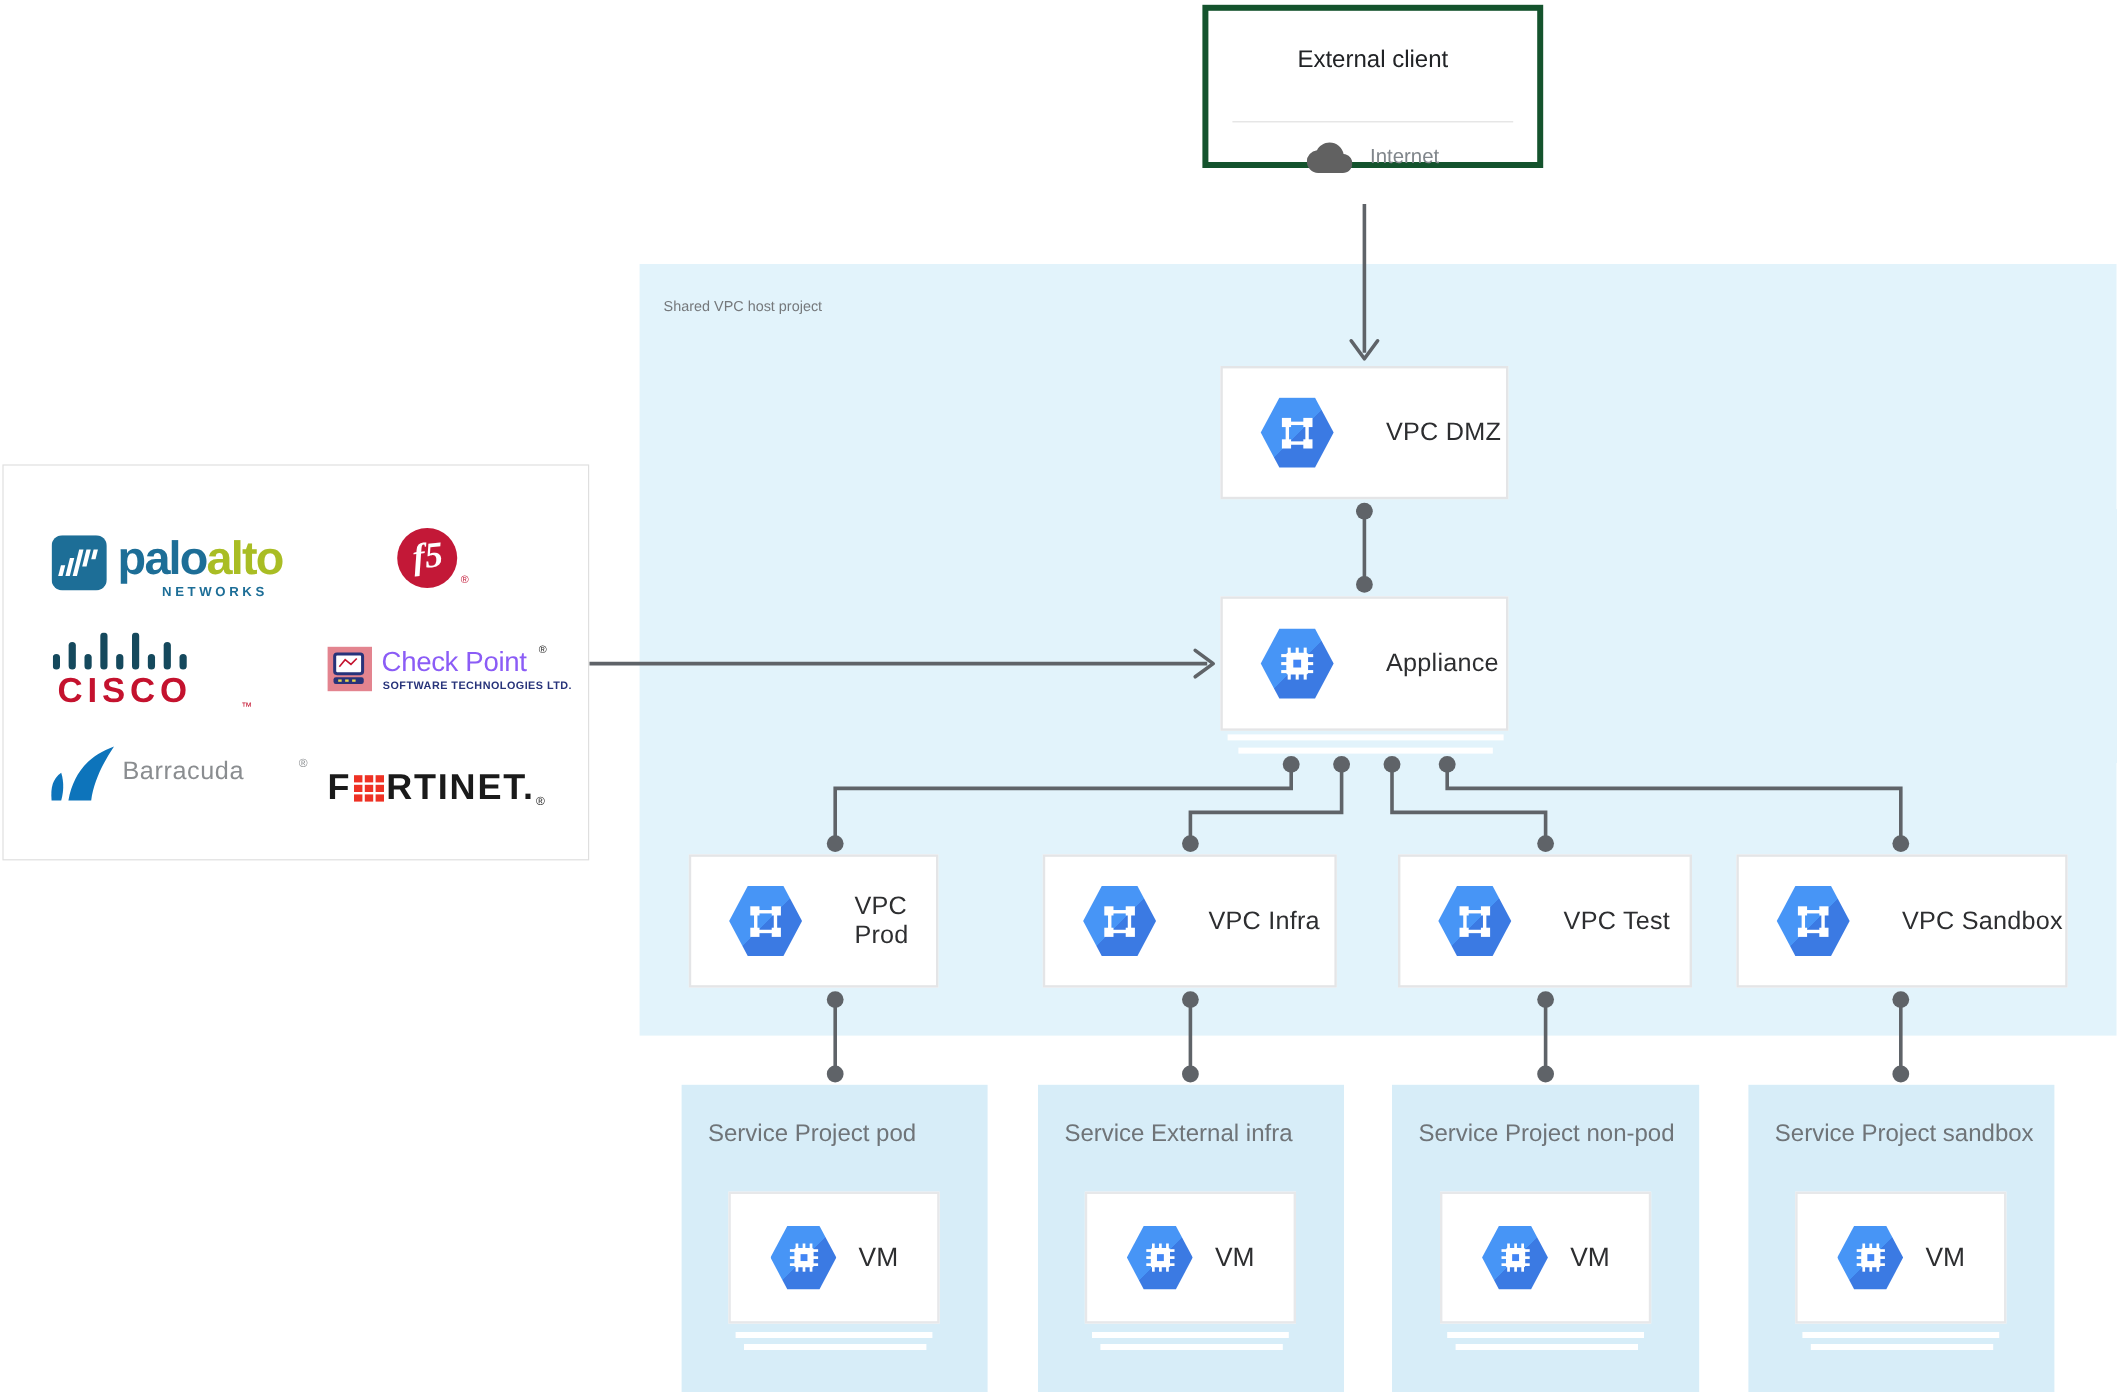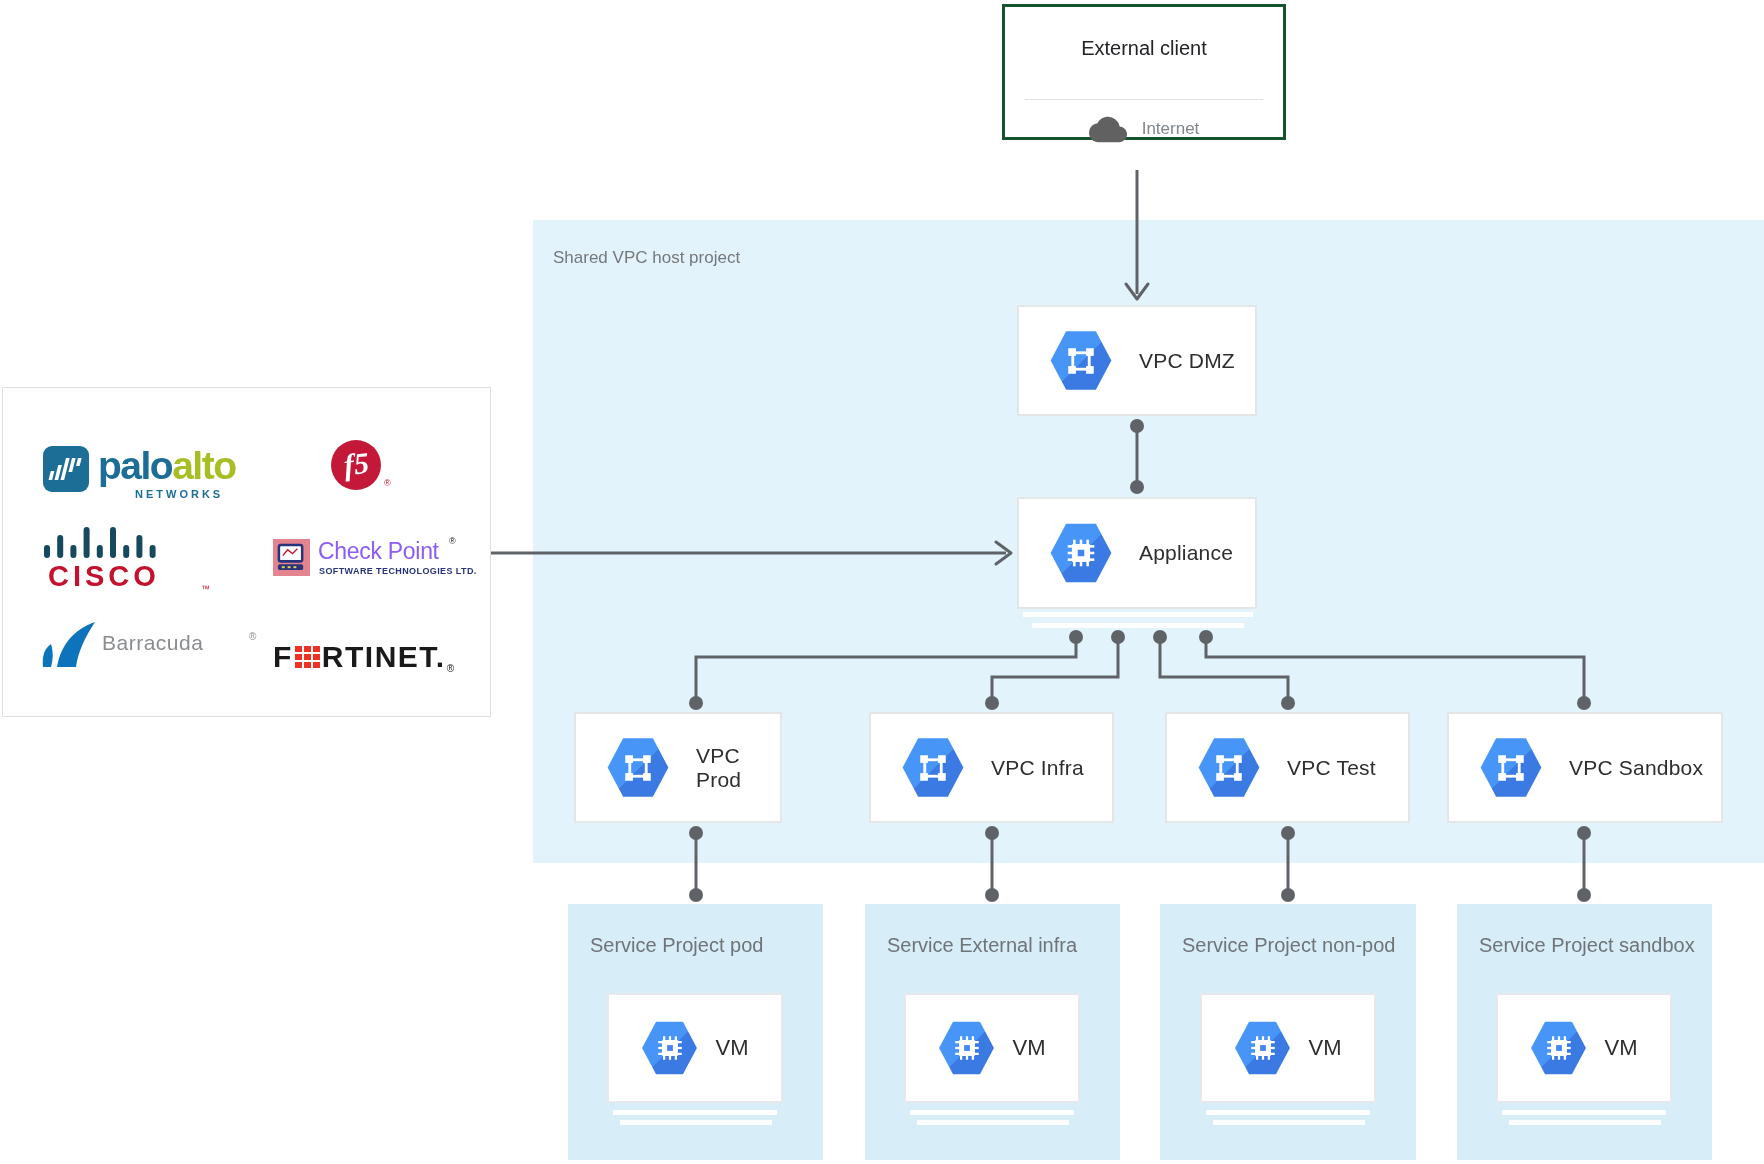--- a/index.html
+++ b/index.html
@@ -1,47 +1,47 @@
 <!DOCTYPE html>
 <html><head>
 <meta charset="utf-8">
 <style>
   html,body{margin:0;padding:0;background:#fff;font-family:"Liberation Sans",sans-serif;}
   .canvas{position:relative;width:1764px;height:1164px;background:#fff;overflow:hidden;}
 
   
   .host-region{position:absolute;left:533px;top:220px;width:1231px;height:643px;background:#E2F3FB;}
-  .host-label{position:absolute;left:20px;top:28px;font-size:17px;color:#75787B;}
+  .host-label{position:absolute;left:20px;top:28px;font-size:12px;color:#75787B;}
 
   .service-box{position:absolute;top:904px;height:256px;background:#D7EDF8;}
   .service-title{position:absolute;left:22px;top:30px;font-size:20px;color:#6F7478;}
 
   
   .node{position:absolute;background:#fff;border:2px solid #E4E5E7;box-sizing:border-box;
         display:flex;align-items:center;}
   .node .lbl{font-size:21px;color:#2D2E30;letter-spacing:.2px;}
-  .node-big{padding-left:31px;gap:27px;}
+  .node-big{padding-left:31px;gap:43px;}
 
   .vm-node{position:absolute;top:993px;width:176px;height:110px;background:#fff;border:2px solid #E7E8EA;
            box-sizing:border-box;display:flex;align-items:center;justify-content:center;gap:18px;}
   .vm-node .lbl{font-size:22px;color:#2D2E30;}
 
   
   .hex{flex:0 0 auto;display:flex;align-items:center;justify-content:center;
        clip-path:polygon(26% 3%,74% 3%,99% 50%,74% 97%,26% 97%,1% 50%);
        background:linear-gradient(135deg,#4795F6 0 51%,#3B7AE3 51% 100%);}
   .hex-62{width:62px;height:62px;}
   .hex-56{width:56px;height:56px;}
 
   
   .stack-line{position:absolute;height:5px;background:#fff;}
 
   
   .ext-card{position:absolute;left:1002px;top:4px;width:284px;height:136px;background:#fff;
-            border:3px solid #14532d;box-sizing:border-box;}
+            border:5px solid #14532d;box-sizing:border-box;}
   .ext-title{margin-top:30px;text-align:center;font-size:20px;color:#212326;}
   .ext-divider{position:absolute;left:20px;right:20px;top:92px;height:1px;background:#E0E0E0;}
   .ext-row{position:absolute;left:0;right:0;top:100px;height:44px;display:flex;align-items:center;
            justify-content:center;gap:15px;}
   .ext-row .lbl{font-size:17px;color:#80868B;}
 
   
   .connectors{position:absolute;left:0;top:0;z-index:2;pointer-events:none;}
   .node,.ext-card,.vm-node{z-index:3;}
   .service-box{z-index:1;} .host-region{z-index:0;}

